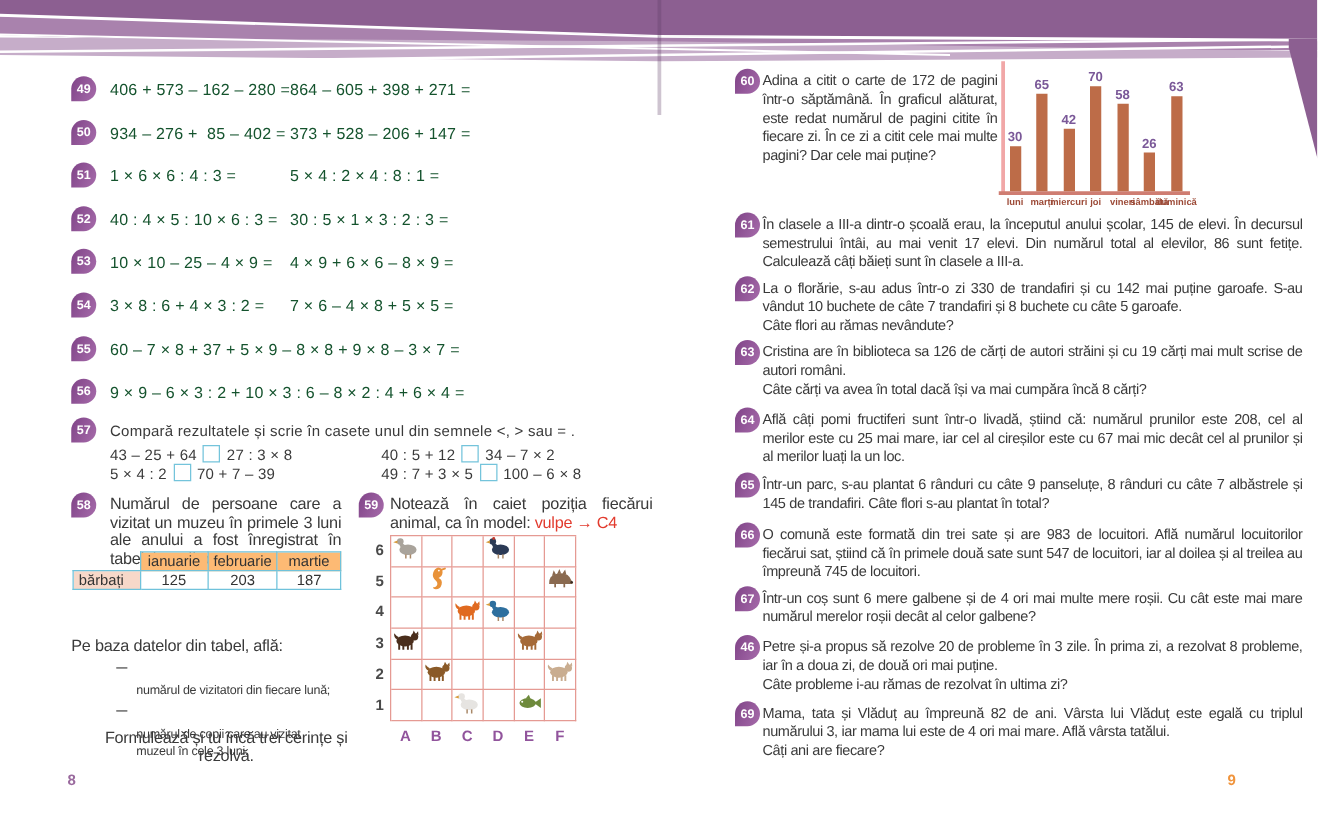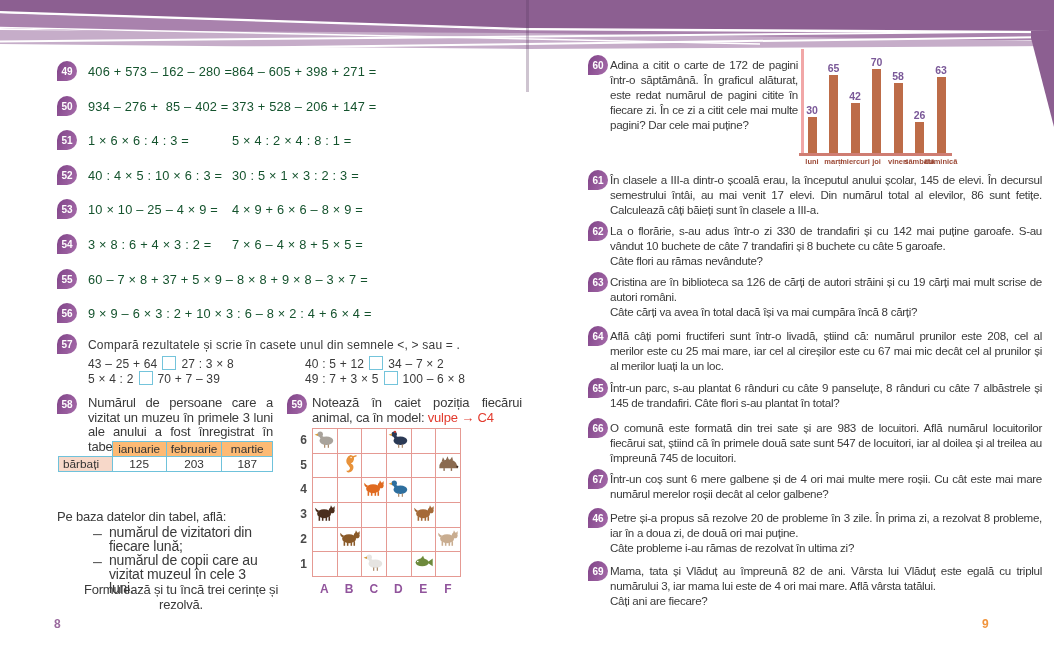--- a/index.html
+++ b/index.html
@@ -22,21 +22,21 @@
         margin:0 5px;vertical-align:-2px;background:#fff;}
   
   table.vtab{border-collapse:collapse;font-size:11.8px;color:#333;}
   table.vtab td,table.vtab th{border:1.5px solid #6fc2db;height:13.5px;padding:0 4px;
         text-align:center;font-weight:normal;}
   table.vtab th.blank{border:none;background:transparent;}
   table.vtab th{background:#fdba74;width:47px;}
   table.vtab td.rl{background:#f7d8c9;text-align:left;width:50px;}
   .bullet{display:flex;margin-left:36px;width:178px;}
   .bullet .dash{width:16px;flex:none;color:#5a5a5a;}
-  .bullet .bt{font-size:14px;line-height:14px;letter-spacing:-.2px;}
+  .bullet .bt{font-size:10px;line-height:14px;letter-spacing:-.2px;margin-top:21px;}
   
   .agrid{position:absolute;border-top:1.2px solid #e59a93;border-left:1.2px solid #e59a93;
          display:grid;grid-template-columns:repeat(6,24.7px);grid-template-rows:repeat(6,24.7px);}
   .acell{border-right:1.2px solid #e59a93;border-bottom:1.2px solid #e59a93;
          display:flex;align-items:center;justify-content:center;}
   .rlab{position:absolute;width:14px;text-align:right;font-weight:bold;font-size:12px;color:#4a4a4a;}
   .clab{position:absolute;width:24.7px;text-align:center;font-weight:bold;font-size:12px;color:#91549c;}
   
   .chart{position:absolute;width:200px;height:125px;}
   .yaxis{position:absolute;left:3px;top:-3px;width:2.5px;height:107px;background:#f1a7a7;}

